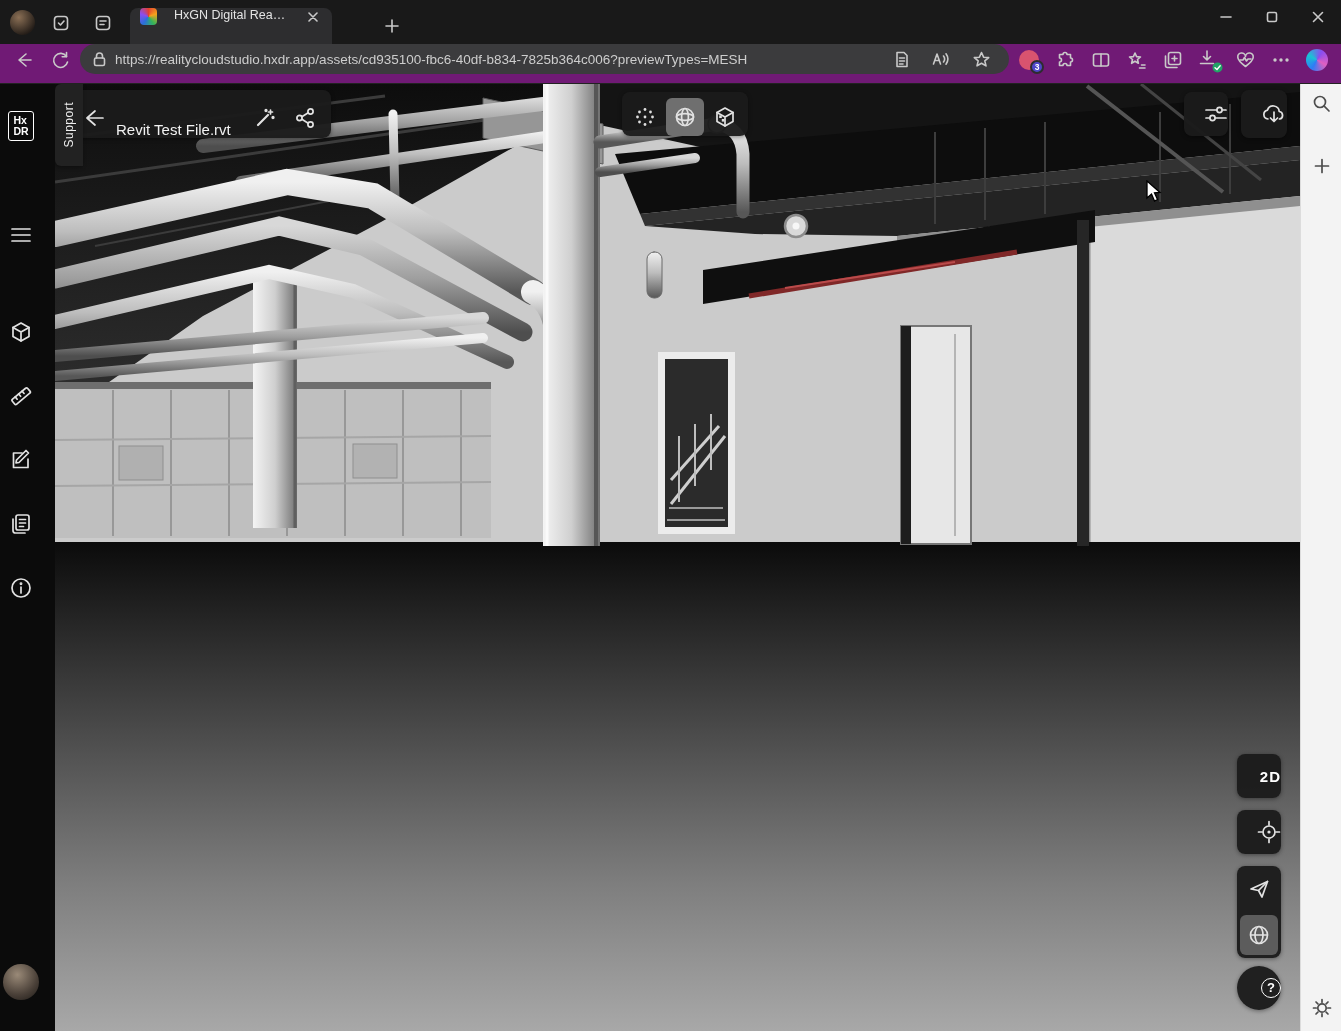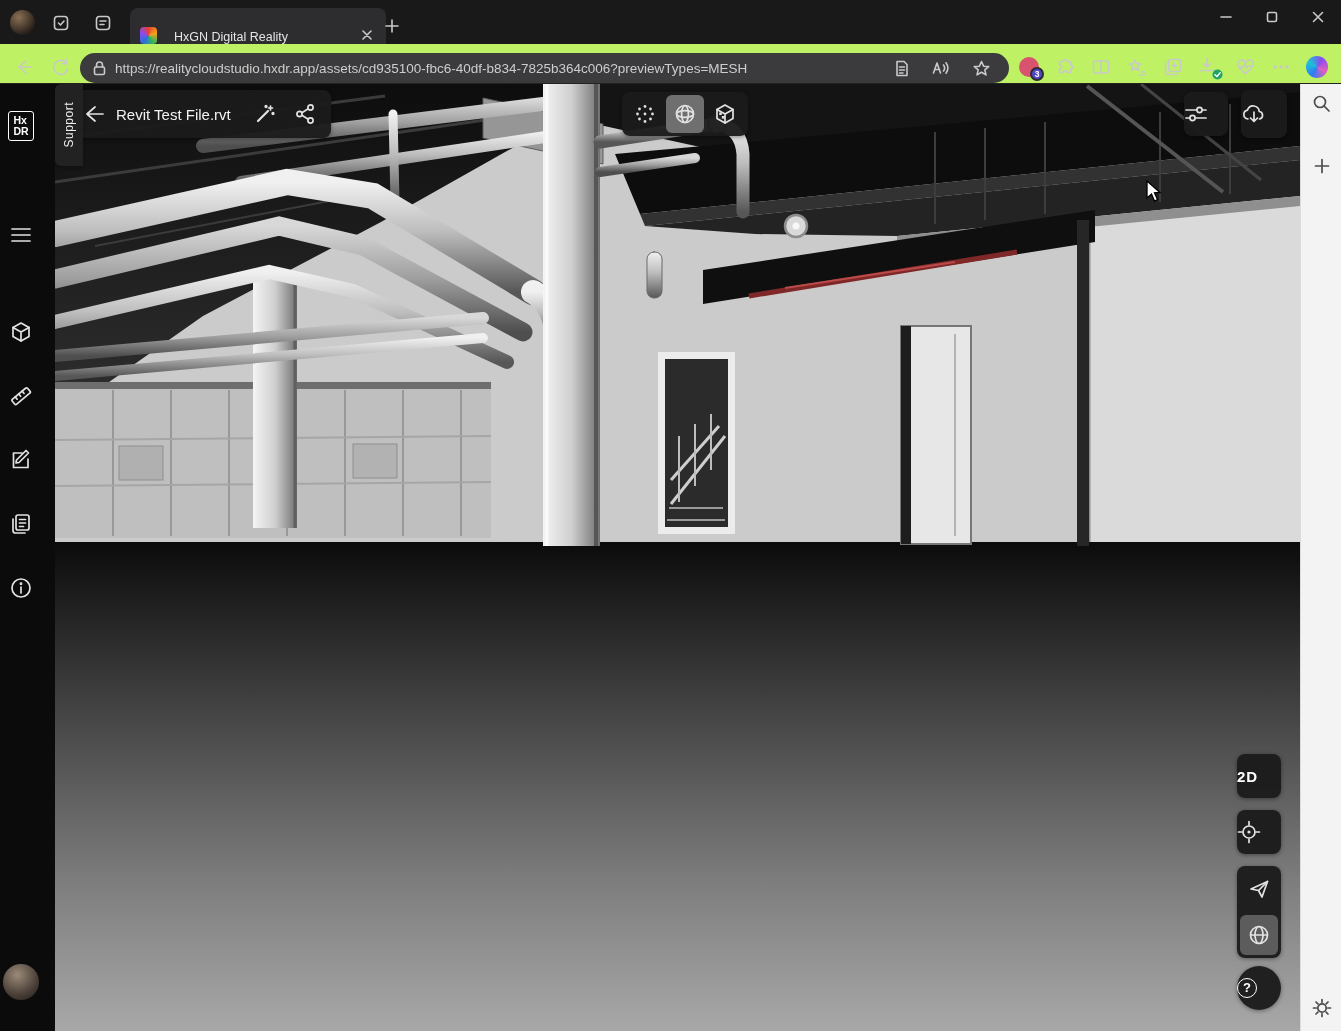--- a/index.html
+++ b/index.html
@@ -5,33 +5,33 @@
   *{box-sizing:border-box;margin:0;padding:0}
   html,body{width:1341px;height:1031px;overflow:hidden;background:#000;
     font-family:"Liberation Sans",sans-serif;-webkit-font-smoothing:antialiased}
   #page{position:relative;width:1341px;height:1031px;background:#1b1b1b}
 
   
   .titlebar{position:absolute;top:0;left:0;right:0;height:44px;background:#191919;display:flex;align-items:center}
   .tb-avatar{position:absolute;left:10px;top:10px;width:25px;height:25px;border-radius:50%;
     background:radial-gradient(circle at 35% 30%, #8a6f55, #241d18 75%)}
   .tb-btn{position:absolute;top:10px;width:30px;height:26px;display:flex;align-items:center;justify-content:center;border-radius:6px}
-  .tab{position:absolute;left:130px;top:8px;width:256px;height:36px;background:#2d2d2f;
-    border-radius:8px 8px 0 0;display:flex;align-items:flex-end;gap:17px;padding:0 10px;color:#e4e4e4}
+  .tab{position:absolute;left:130px;top:8px;width:202px;height:36px;background:#2d2d2f;
+    border-radius:8px 8px 0 0;display:flex;align-items:flex-start;gap:17px;padding:0 10px;color:#e4e4e4}
   .favicon{width:17px;height:17px;border-radius:4px;
     background:conic-gradient(#e43f2f,#f6a21c,#35b558,#2a6fdb,#8a4df0,#e43f2f)}
   .tab-title{flex:1;font-size:12.5px;white-space:nowrap;overflow:hidden;text-overflow:ellipsis}
   .tab-close{width:18px;height:18px;border-radius:4px;display:flex;align-items:center;justify-content:center}
   .newtab{position:absolute;left:378px;top:13px;width:28px;height:26px;display:flex;align-items:center;justify-content:center;border-radius:6px}
   .winctl{position:absolute;top:0;width:46px;height:34px;display:flex;align-items:center;justify-content:center}
   svg.ic{stroke:#c9c9c9;fill:none;stroke-width:1.6;stroke-linecap:round;stroke-linejoin:round;display:block}
 
   
-  .navbar{position:absolute;top:44px;left:0;right:0;height:40px;background:#bef264;
-    display:flex;align-items:flex-end;gap:4px;padding:0 8px;border-bottom:1px solid #222}
+  .navbar{position:absolute;top:44px;left:0;right:0;height:40px;background:#701a75;
+    display:flex;align-items:flex-start;gap:4px;padding:0 8px;border-bottom:1px solid #222}
   .nav-btn{width:32px;height:32px;min-width:32px;border-radius:6px;display:flex;align-items:center;justify-content:center}
   .urlpill{flex:1;height:30px;background:#3b3b3d;border-radius:15px;display:flex;align-items:center;gap:8px;padding:0 12px;min-width:0}
   .urltext{flex:1;font-size:13.5px;color:#cdcdcd;white-space:nowrap;overflow:hidden;text-overflow:ellipsis}
   .ext-circle{position:relative;width:20px;height:20px;border-radius:50%;background:#d9536f}
   .ext-badge{position:absolute;right:-5px;bottom:-4px;width:14px;height:14px;border-radius:50%;
     background:#4f46c8;border:2px solid #2d2d2f;color:#fff;font-size:8.5px;font-weight:bold;
     display:flex;align-items:center;justify-content:center}
   .copilot{width:22px;height:22px;border-radius:50%;
     background:conic-gradient(from 210deg,#2f7cf6,#19c3d4,#8a4df0,#e060c0,#2f7cf6)}
   .dl-wrap{position:relative;width:22px;height:22px}
@@ -44,27 +44,27 @@
   .logo-box{border:1.5px solid #fff;border-radius:3px;padding:3px 4px;color:#fff;
     font-size:10.5px;font-weight:bold;line-height:1.05;text-align:left}
   .sb-avatar{width:36px;height:36px;border-radius:50%;
     background:radial-gradient(circle at 40% 30%, #9a8a78, #4a4038 60%, #1c1916)}
   svg.wic{stroke:#e2e2e2;fill:none;stroke-width:1.7;stroke-linecap:round;stroke-linejoin:round;display:block}
 
   
   .viewport{position:relative;flex:1;overflow:hidden;background:#cbcbcb}
   .scene{position:absolute;inset:0;width:100%;height:100%}
   .ovl{position:absolute;background:rgba(27,27,27,.96);border-radius:8px;color:#efefef;
-    display:flex;align-items:center;box-shadow:0 1px 4px rgba(0,0,0,.4)}
+    display:flex;align-items:flex-end;box-shadow:0 1px 4px rgba(0,0,0,.4)}
   .ovl-btn{width:40px;height:40px;display:flex;align-items:center;justify-content:center;border-radius:6px}
   .file-title{font-size:15px;color:#f2f2f2;padding:0 14px 0 2px;white-space:nowrap}
   .mode-btn{width:38px;height:38px;display:flex;align-items:center;justify-content:center;border-radius:6px;margin:0 1px}
   .mode-btn.active{background:#6f6f6f}
   .sq-btn{position:absolute;width:44px;height:44px;background:rgba(27,27,27,.96);border-radius:8px;
-    display:flex;align-items:center;justify-content:flex-start;color:#fff;box-shadow:0 1px 4px rgba(0,0,0,.4)}
+    display:flex;align-items:center;justify-content:flex-end;color:#fff;box-shadow:0 1px 4px rgba(0,0,0,.4)}
   .btn-2d{font-size:15px;font-weight:bold;letter-spacing:1px}
   .nav-group{position:absolute;width:44px;height:92px;background:rgba(27,27,27,.96);border-radius:8px;
     display:flex;flex-direction:column;align-items:center;justify-content:space-between;padding:3px 0;
     box-shadow:0 1px 4px rgba(0,0,0,.4)}
   .nav-group .mode-btn{width:38px;height:40px}
   .nav-group .mode-btn.active{background:#5c5c5c}
   .support-tab{position:absolute;width:28px;height:82px;background:#222;border-radius:6px 0 0 6px;
     display:flex;align-items:center;justify-content:center;box-shadow:-1px 1px 4px rgba(0,0,0,.4)}
   .support-tab span{writing-mode:vertical-rl;transform:rotate(180deg);color:#f0f0f0;font-size:12px;letter-spacing:.5px}
   .qmark{width:20px;height:20px;border:1.6px solid #fff;border-radius:50%;color:#fff;

